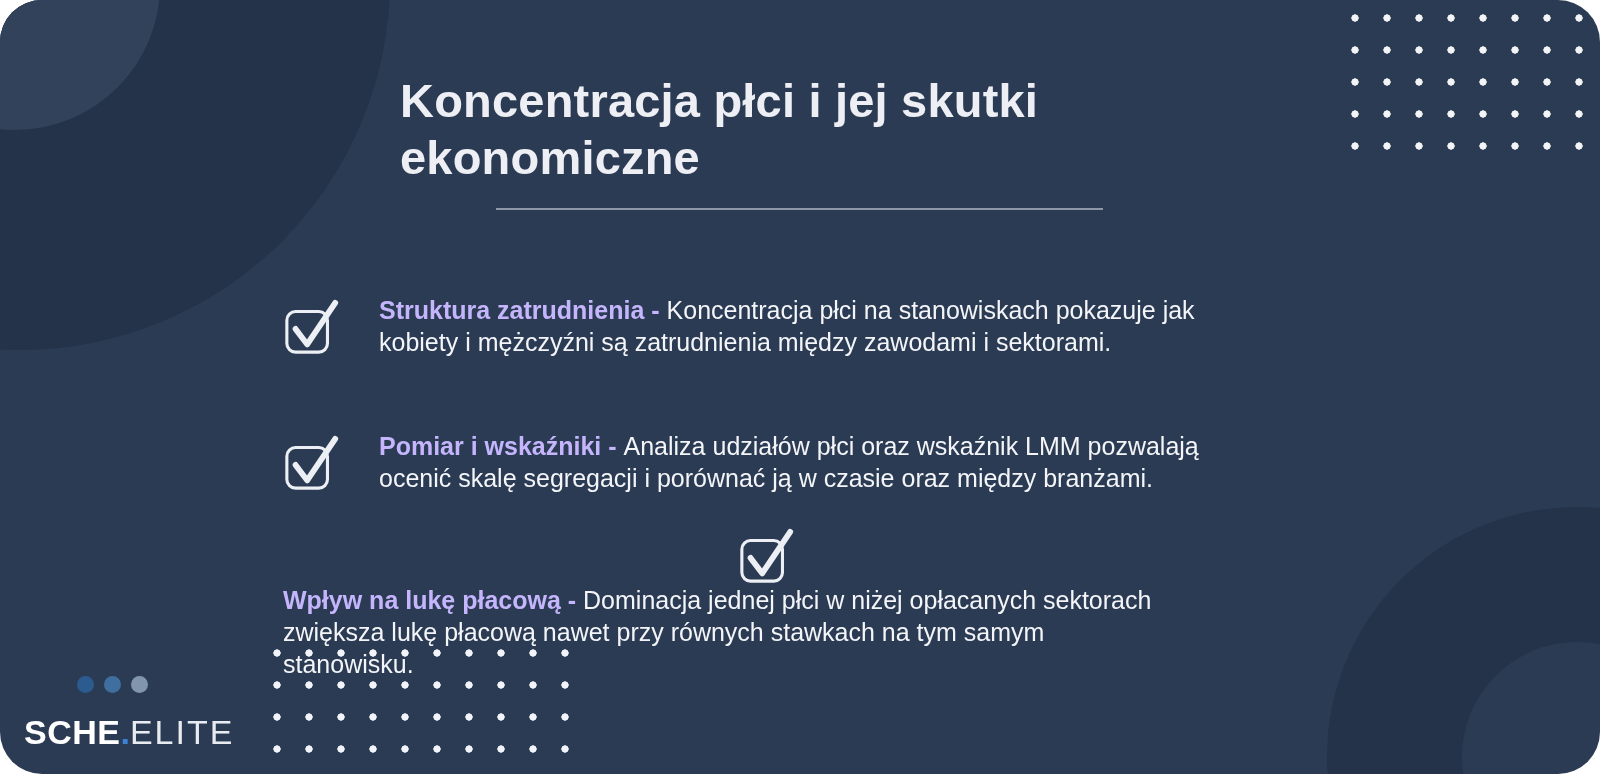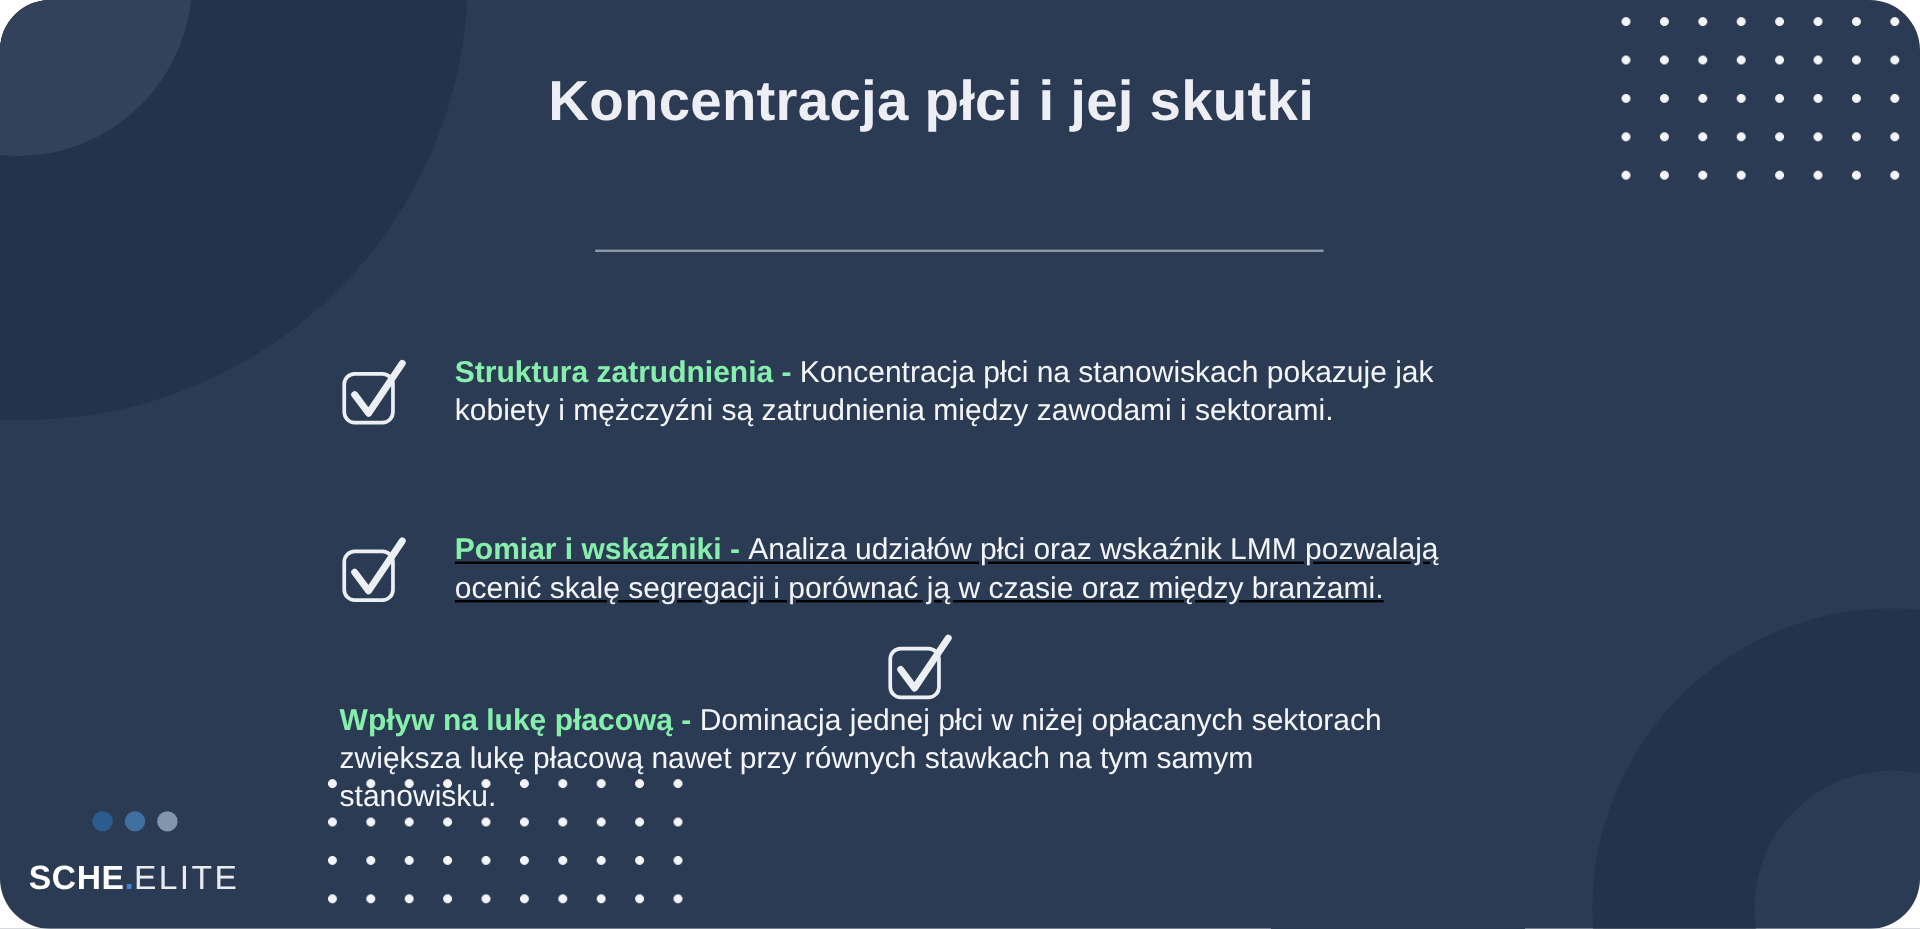--- a/index.html
+++ b/index.html
@@ -28,76 +28,77 @@
   
   .dot-grid{
     position:absolute;
     background-image:radial-gradient(circle,var(--dot_pattern,#F2F4F7) 3.4px,rgba(0,0,0,0) 3.9px);
     background-size:32px 32px;
   }
   .dots-tr{left:1339px;top:2px;width:256px;height:160px;}
   .dots-bl{left:261px;top:637px;width:320px;height:128px;}
   
   .title-wrap{
-    position:absolute;left:400px;top:55px;width:752px;
-    text-align:center;
+    position:absolute;left:400px;top:72px;width:752px;
+    text-align:left;
     color:var(--title_text,#EDEFF4);
     font-weight:bold;font-size:47px;line-height:57px;
     letter-spacing:0.2px;
   }
   .title-line{white-space:nowrap;}
   .divider{
     position:absolute;left:496px;top:208px;width:607px;height:2px;
     background:var(--divider,#8E97A6);
   }
   
   .bullet-list{position:absolute;left:283px;top:0;width:1120px;}
   .bullet-item{
     position:absolute;left:0;
     display:flex;align-items:center;
   }
   .bullet-item:nth-of-type(1){top:294px;}
-  .bullet-item:nth-of-type(2){top:442px;text-decoration:underline;}
+  .bullet-item:nth-of-type(2){top:430px;}
   .bullet-item:nth-of-type(3){top:526px;flex-direction:column;}
   .check-box{flex:0 0 58px;width:58px;height:58px;margin-right:38px;}
   .bullet-text{
     width:1005px;
     color:var(--body_text,#F3F5F8);
     font-size:25px;line-height:32px;
   }
-  .bullet-lead{font-weight:bold;color:#86efac;}
+  .bullet-lead{font-weight:bold;color:#c4b5fd;}
   .bullet-body{white-space:pre-line;}
   
   .logo-dots{position:absolute;left:77px;top:676px;display:flex;}
   .logo-dot{width:17px;height:17px;border-radius:50%;margin-right:10px;}
   .logo-dot:nth-child(1){background:var(--logo_dot_1,#2B5B8F);}
   .logo-dot:nth-child(2){background:var(--logo_dot_2,#3F6F9F);}
   .logo-dot:nth-child(3){background:var(--logo_dot_3,#8195AC);}
   .logo-text{
     position:absolute;left:24px;top:712px;
-    font-size:28px;line-height:40px;color:#ffffff;white-space:nowrap;text-align:center;
+    font-size:34px;line-height:40px;color:#ffffff;white-space:nowrap;text-align:center;
   }
   .logo-part1{font-weight:bold;letter-spacing:0.5px;}
   .logo-sep{font-weight:bold;color:var(--logo_dot_blue,#3B82D4);}
   .logo-part2{font-weight:normal;color:#E8EBF0;letter-spacing:2px;}
 </style>
 </head>
 <body>
 
 <div class="card">
 
   <div class="decor decor-tl-outer"></div>
   <div class="decor decor-tl-inner"></div>
   <div class="decor decor-br-ring"></div>
 
   <div class="dot-grid dots-tr"></div>
   <div class="dot-grid dots-bl"></div>
 
   <div class="title-wrap">
     <div class="title-line">Koncentracja płci i jej skutki</div>
+    <div class="title-line">ekonomiczne</div>
   </div>
   <div class="divider"></div>
 
   <div class="bullet-list">
   <div class="bullet-item">
     <svg class="check-box" viewBox="0 0 60 60" fill="none" xmlns="http://www.w3.org/2000/svg">
       <rect x="4" y="15" width="42" height="42" rx="9" stroke="#ECEFF4" stroke-width="3.2" fill="none"></rect>
       <path d="M13 33 L25 49 L54 6" stroke="#ECEFF4" stroke-width="6" stroke-linecap="round" stroke-linejoin="round" fill="none"></path>
     </svg>
     <div class="bullet-text">

